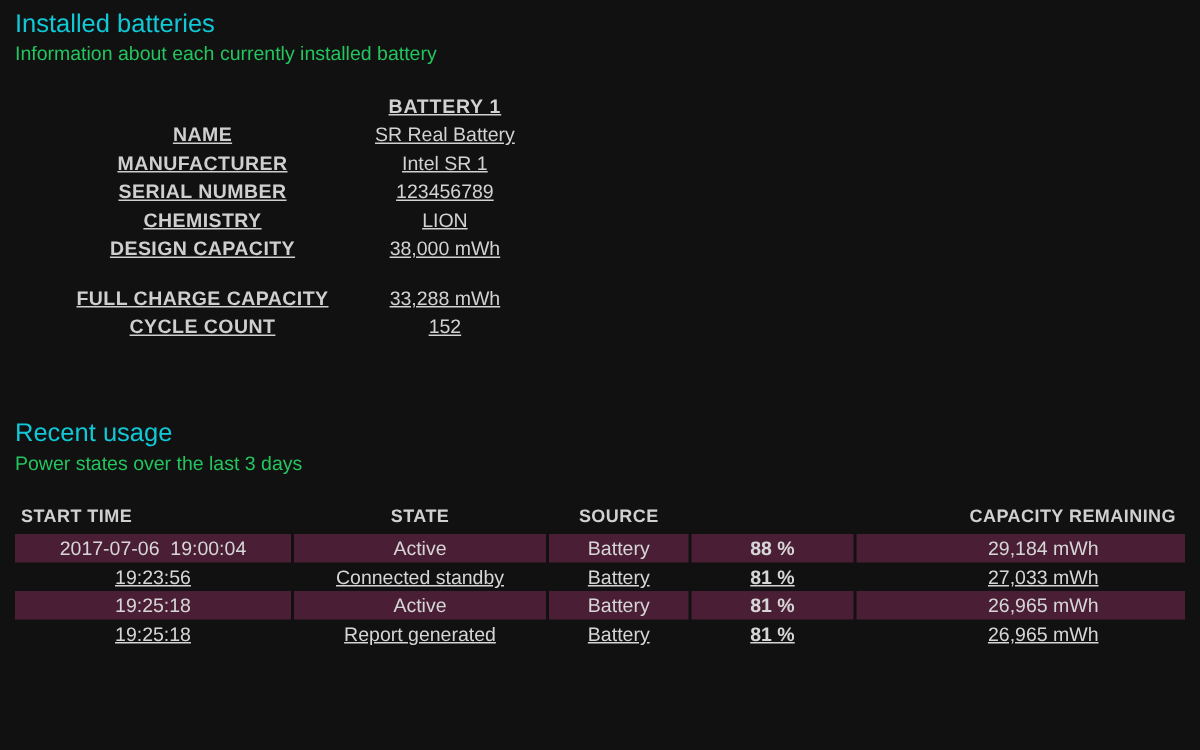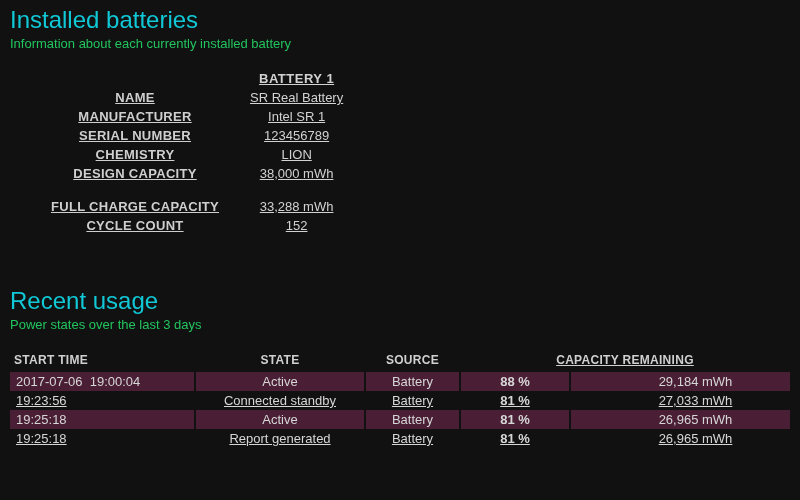--- a/index.html
+++ b/index.html
@@ -12,21 +12,21 @@
     font-family: "Segoe UI", Arial, sans-serif;
     font-size: 13px;
     overflow: hidden;
   }
   .page {
     padding: 6px 10px 10px 10px;
   }
   h2.section-title {
     color: #10c8d6;
     font-weight: 400;
-    font-size: 24px;
+    font-size: 17px;
     margin: 0 0 2px 0;
   }
   .section-sub {
     color: #22c55e;
     font-size: 13px;
     margin: 0 0 18px 0;
   }
   
   .battery-table {
     border-collapse: collapse;
@@ -75,36 +75,36 @@
     font-size: 12px;
     letter-spacing: 0.3px;
     padding: 3px 6px 5px 6px;
     text-align: center;
   }
   .usage-table td {
     padding: 2px 6px;
     color: #d6d6d6;
   }
   .usage-table .col-start {
-    text-align: left;
+    text-align: center;
     white-space: nowrap;
   }
   .usage-table .col-state, .usage-table .col-source {
     text-align: center;
   }
   .usage-table .col-cap-pct {
     text-align: center;
     font-weight: 600;
   }
   .usage-table .col-cap-mwh {
     text-align: center;
     padding-left: 36px;
   }
   .usage-table thead th.col-start { text-align: left; padding-left: 4px;}
-  .usage-table thead th.col-cap { text-align: center; text-decoration: underline; }
+  .usage-table thead th.col-cap { text-align: right; }
   .usage-table tbody tr.odd td {
     background: #4a1f35;
   }
   .usage-table tbody tr.even td {
     background: transparent;
     text-decoration: underline;
   }
   
   .usage-table tbody td + td {
     border-left: 2px solid #111111;

